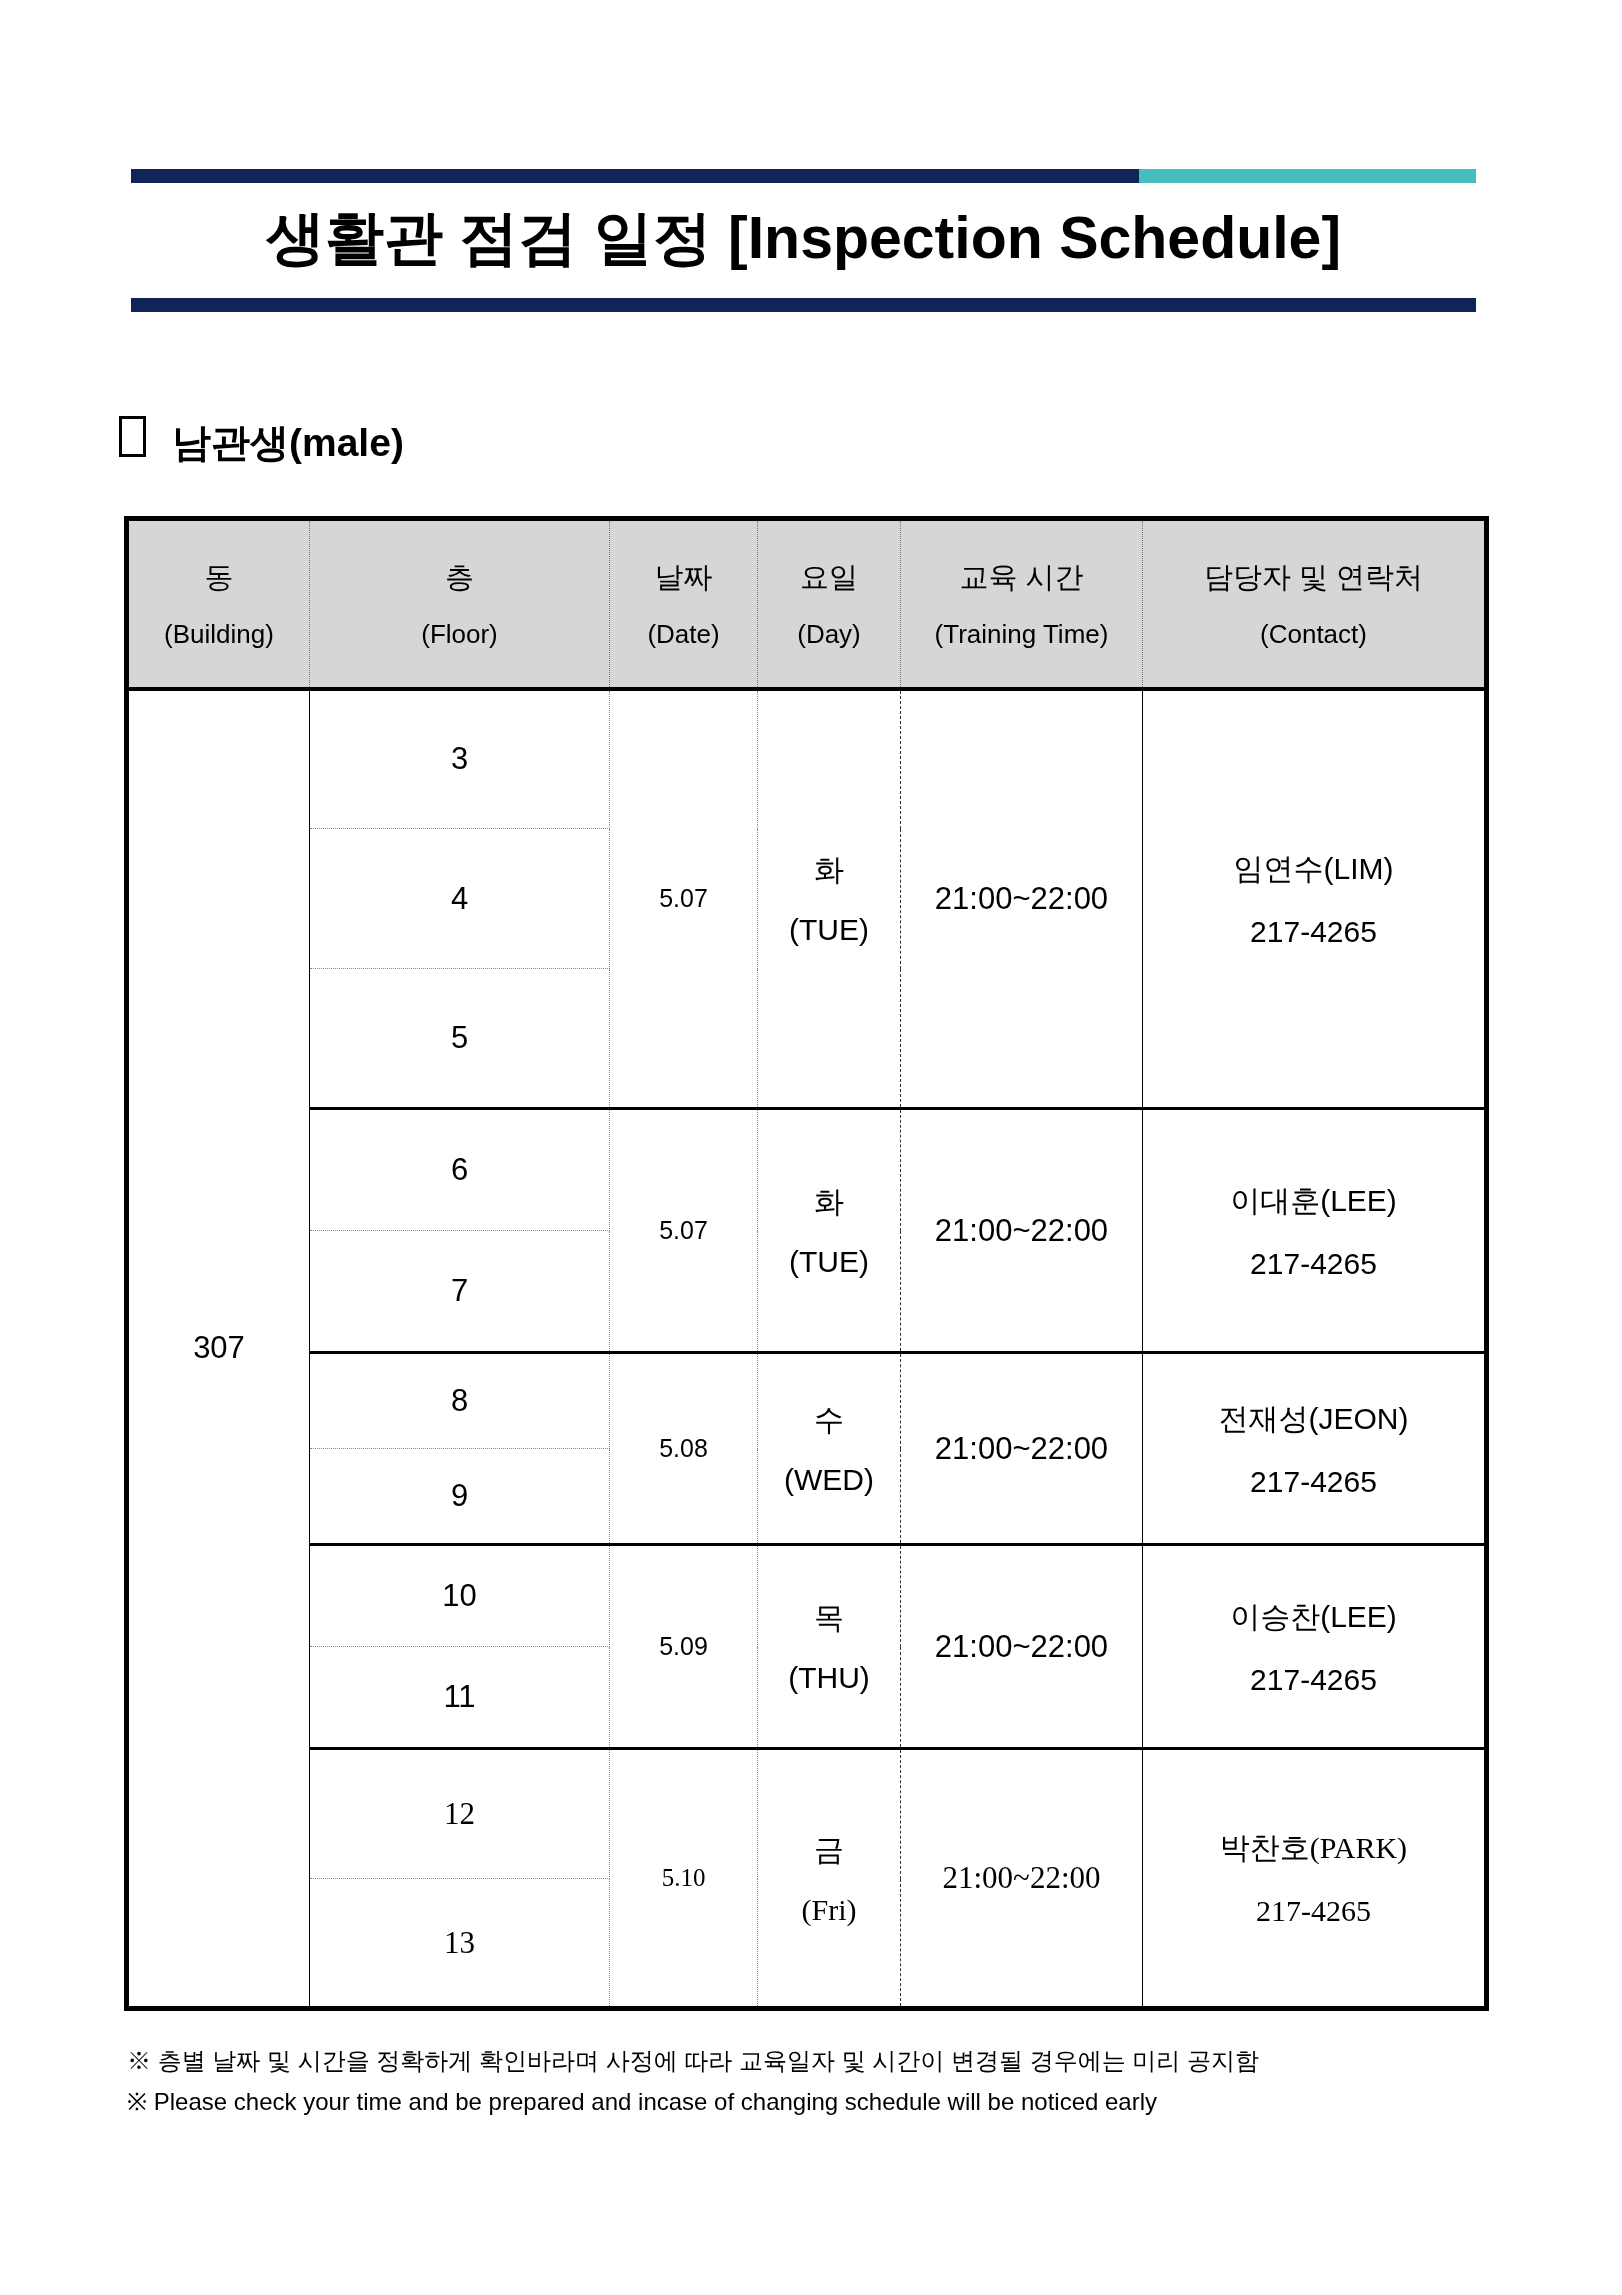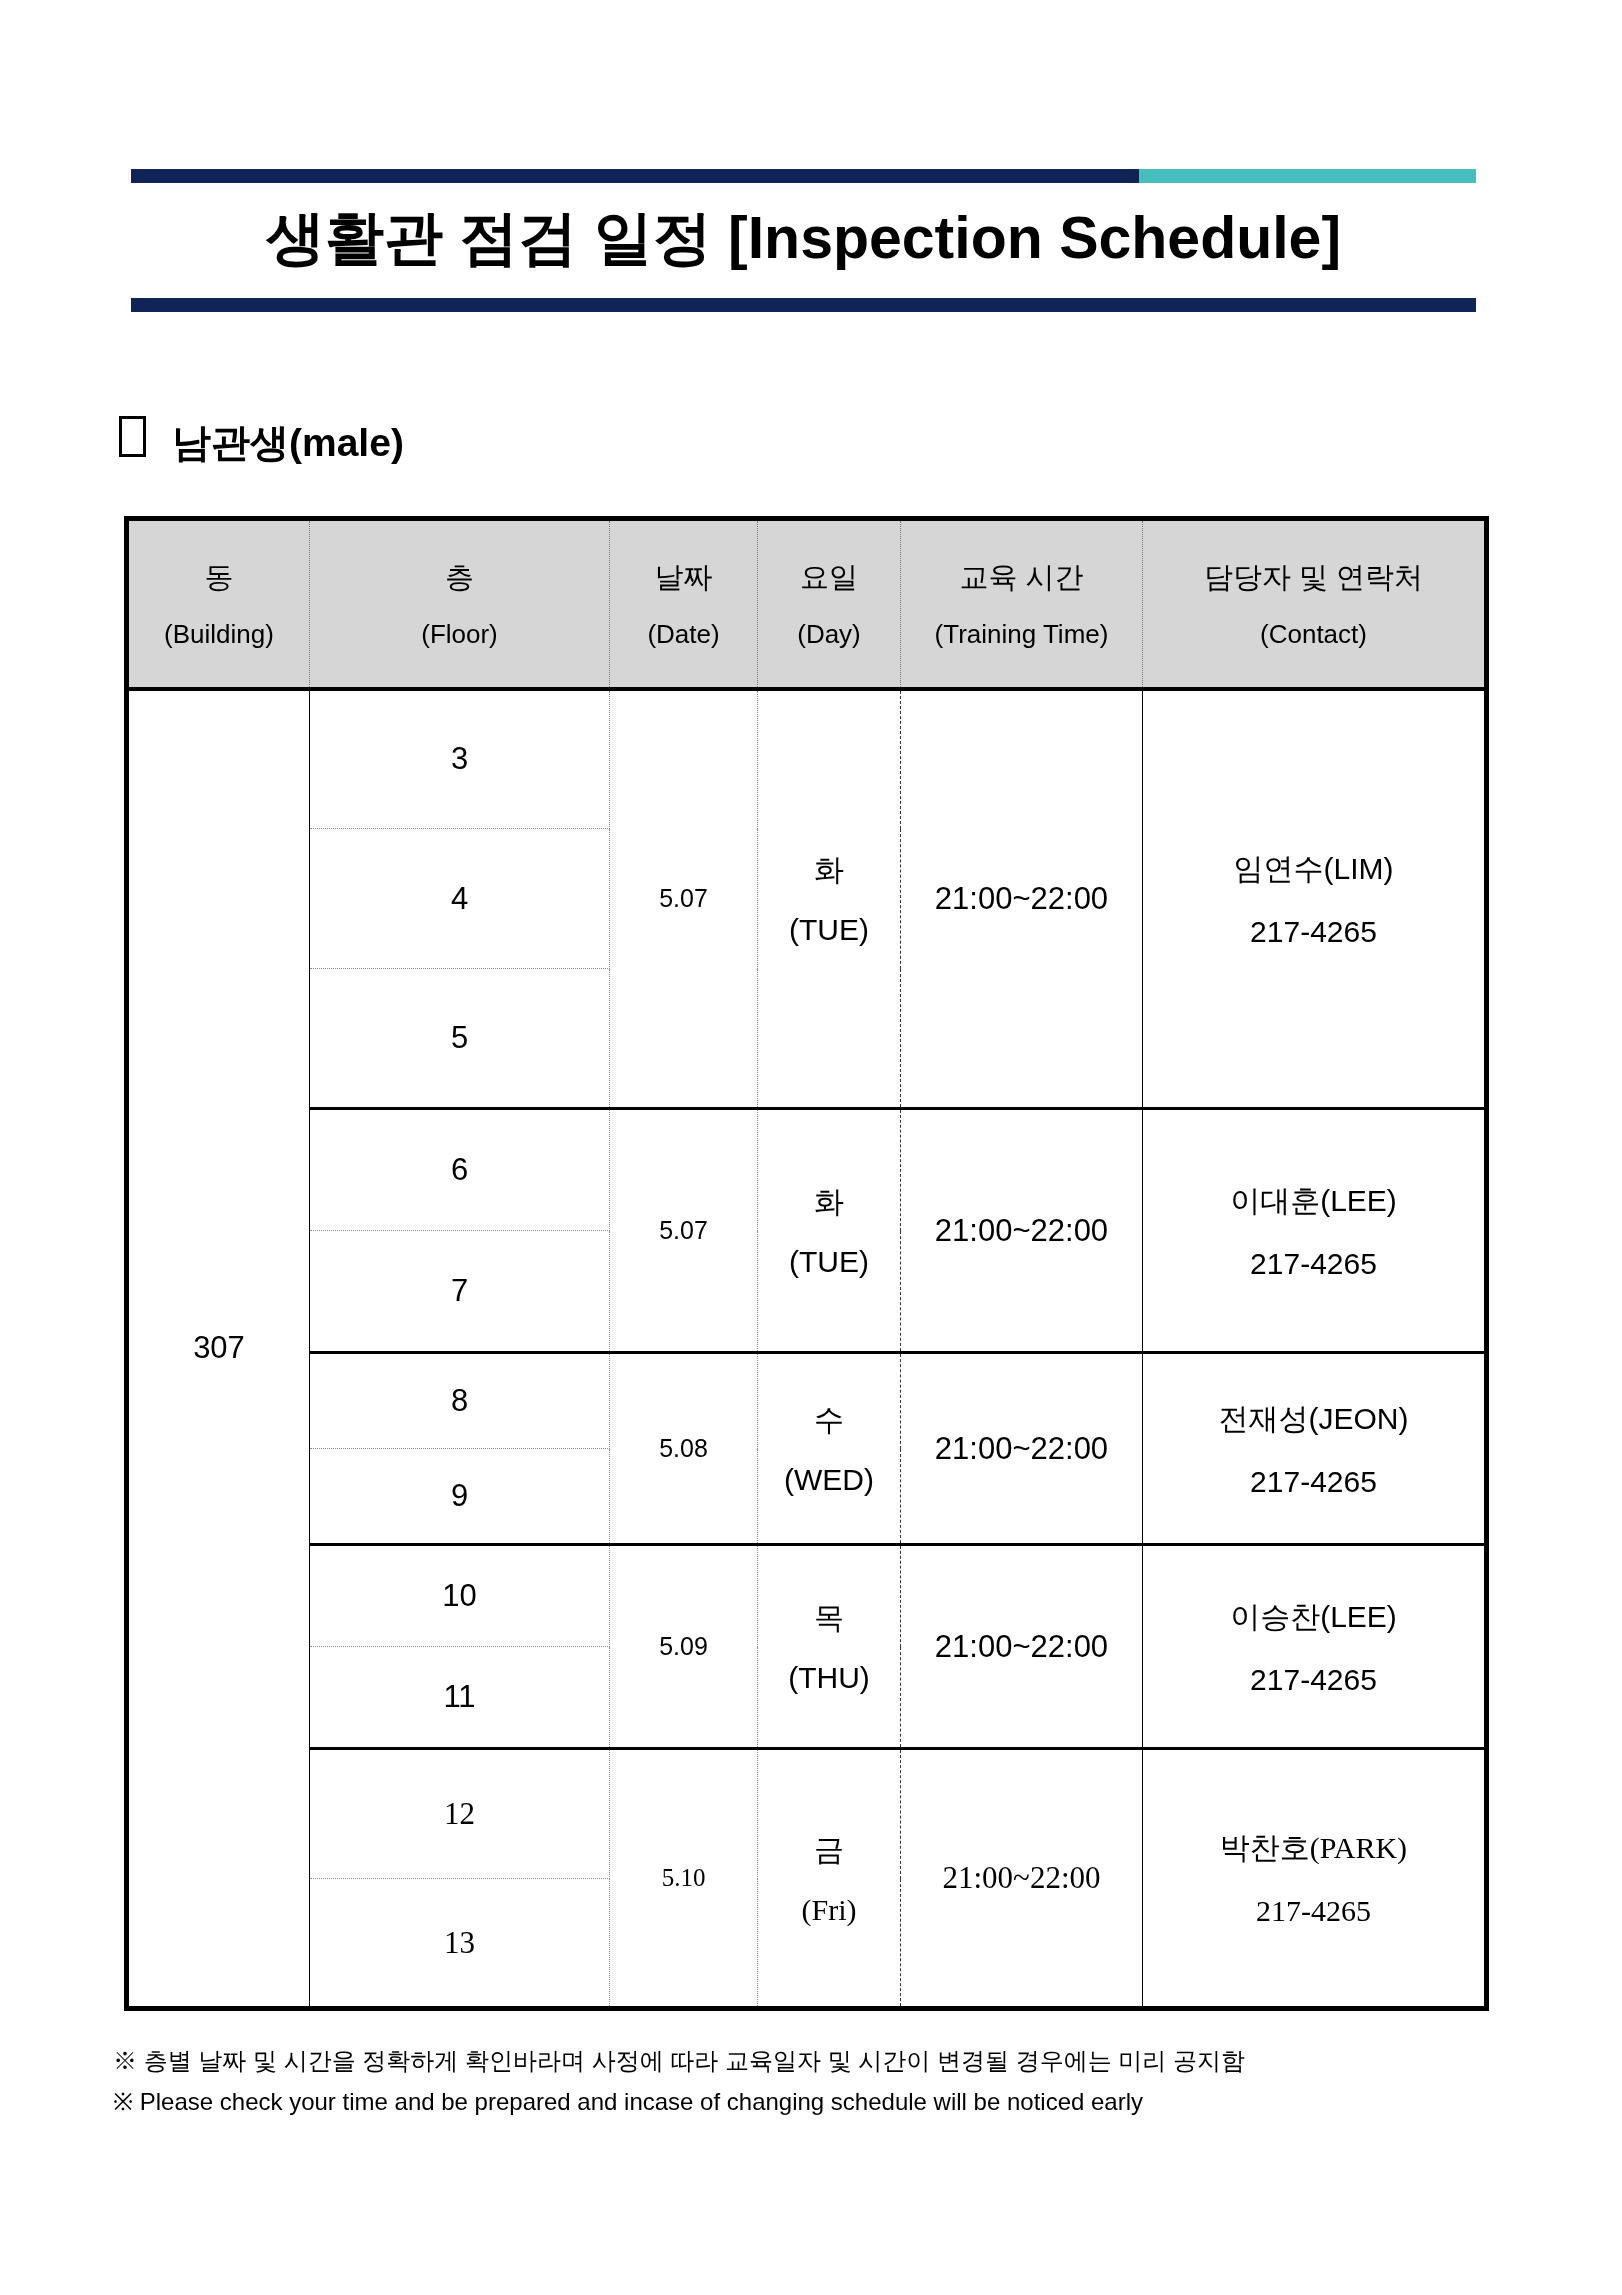--- a/index.html
+++ b/index.html
@@ -77,21 +77,21 @@
   td.c-contact  { font-size: 30px; }
 
   td.floor-sep { border-bottom: 1.3px dotted #888; }
   td.gend      { border-bottom: 3.3px solid #000; }
 
   .day-ko { margin-bottom: 22px; }
   .contact-name { margin-bottom: 25px; }
 
   
   .notes {
-    position: absolute; left: 113px; top: 2040px;
+    position: absolute; left: 127px; top: 2040px;
     width: 1407px; font-size: 24px; line-height: 41px;
     white-space: nowrap;
   }
 </style>
 </head>
 <body>
 
 <div class="page">
 
   <div class="topbar">

